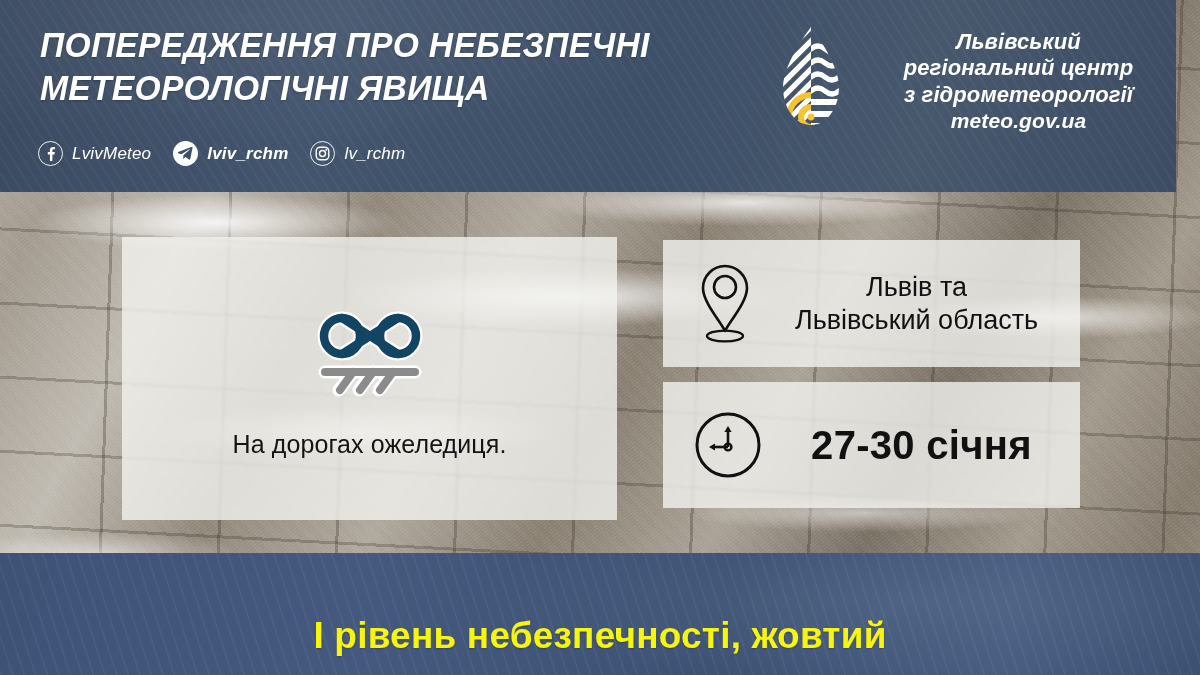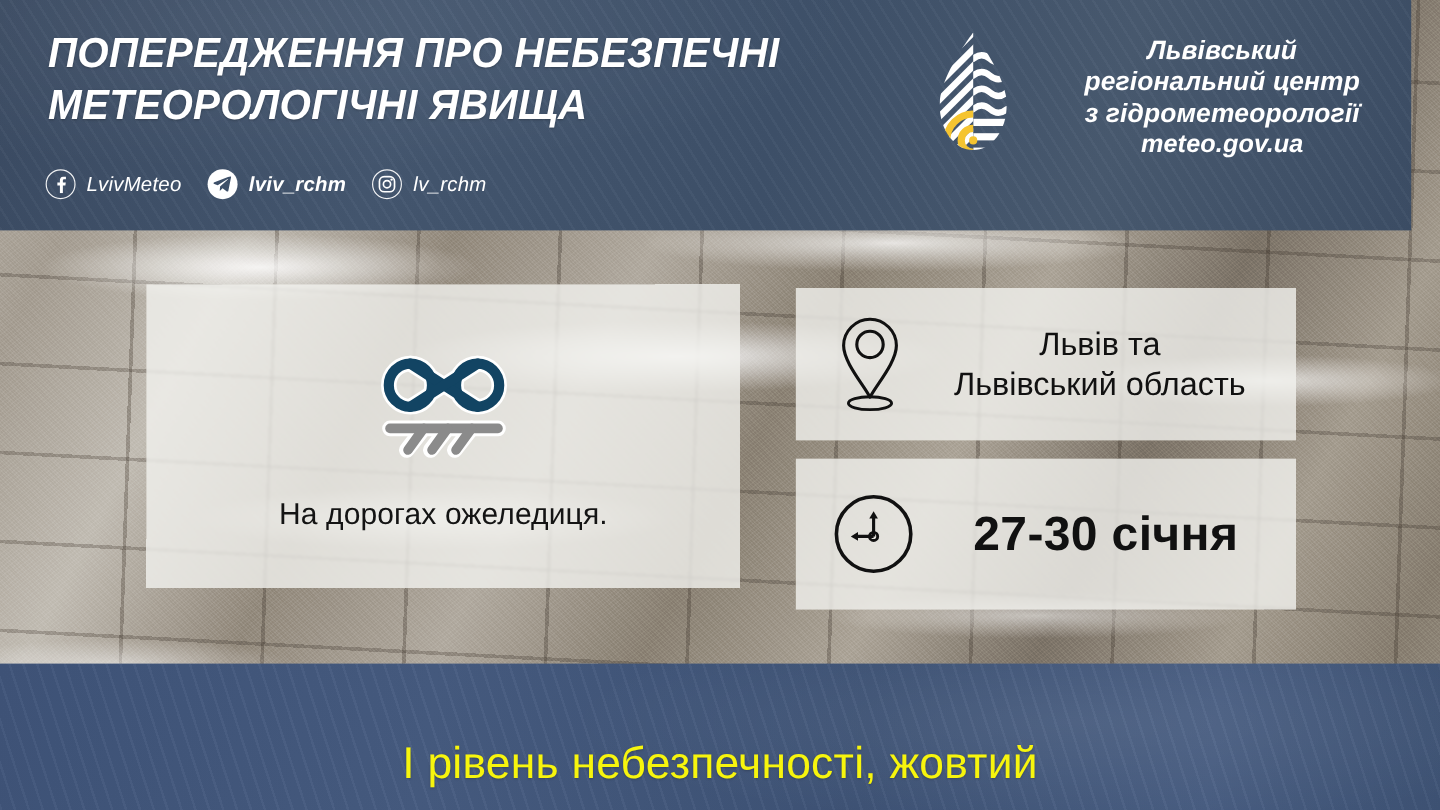--- a/index.html
+++ b/index.html
@@ -117,21 +117,21 @@
     font-size:21px; font-weight:bold; line-height:1.25; white-space:nowrap;
     margin-top:1px; letter-spacing:.1px;
   }
 
   
   .card {
     position:absolute;
     background:rgba(243,242,239,.80);
     backdrop-filter:blur(1px);
   }
-  #card-hazard { left:122px; top:237px; width:495px; height:253px; }
+  #card-hazard { left:122px; top:237px; width:495px; height:283px; }
   #card-place  { left:663px; top:240px; width:417px; height:127px; }
   #card-date   { left:663px; top:382px; width:417px; height:126px; }
 
   .hazard-body{
     height:100%;
     display:flex; flex-direction:column;
     align-items:center; justify-content:center;
     padding-bottom:6px;
   }
   .hazard-icon { width:150px; height:116px; margin-bottom:22px; }
@@ -168,21 +168,21 @@
     overflow:hidden;
   }
   .footer::after{
     content:"";
     position:absolute; inset:0;
     background:repeating-linear-gradient(72deg, rgba(255,255,255,.03) 0 2px, rgba(0,0,0,.022) 2px 11px);
   }
   .footer-text{
     position:relative; z-index:2;
     color:#f7f50d;
-    font-size:37px; font-weight:normal;
+    font-size:37px; font-weight:bold;
     letter-spacing:.2px; white-space:nowrap;
     text-shadow:0 1px 2px rgba(0,0,0,.22);
     margin-top:44px;
   }
 </style>
 </head>
 <body>
 
 <div id="poster">
 

